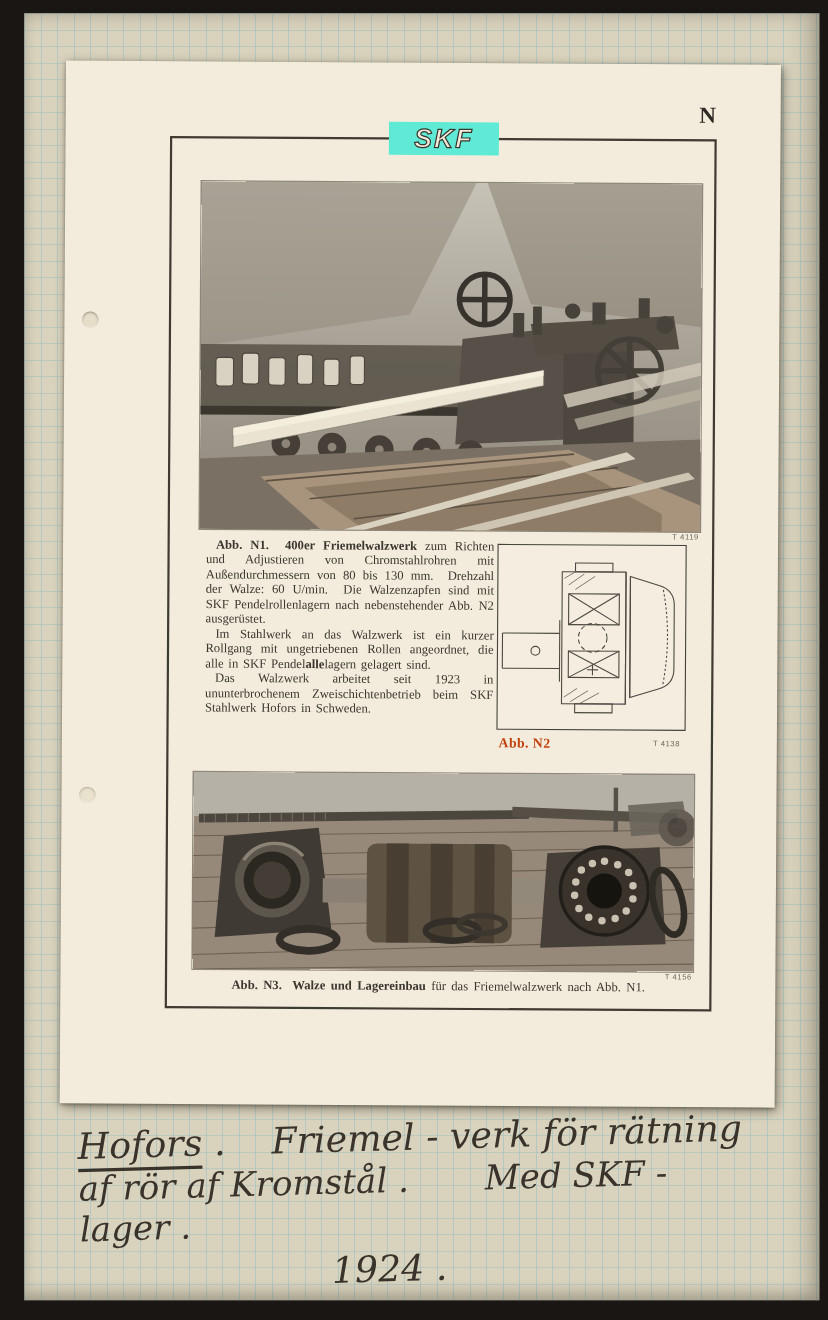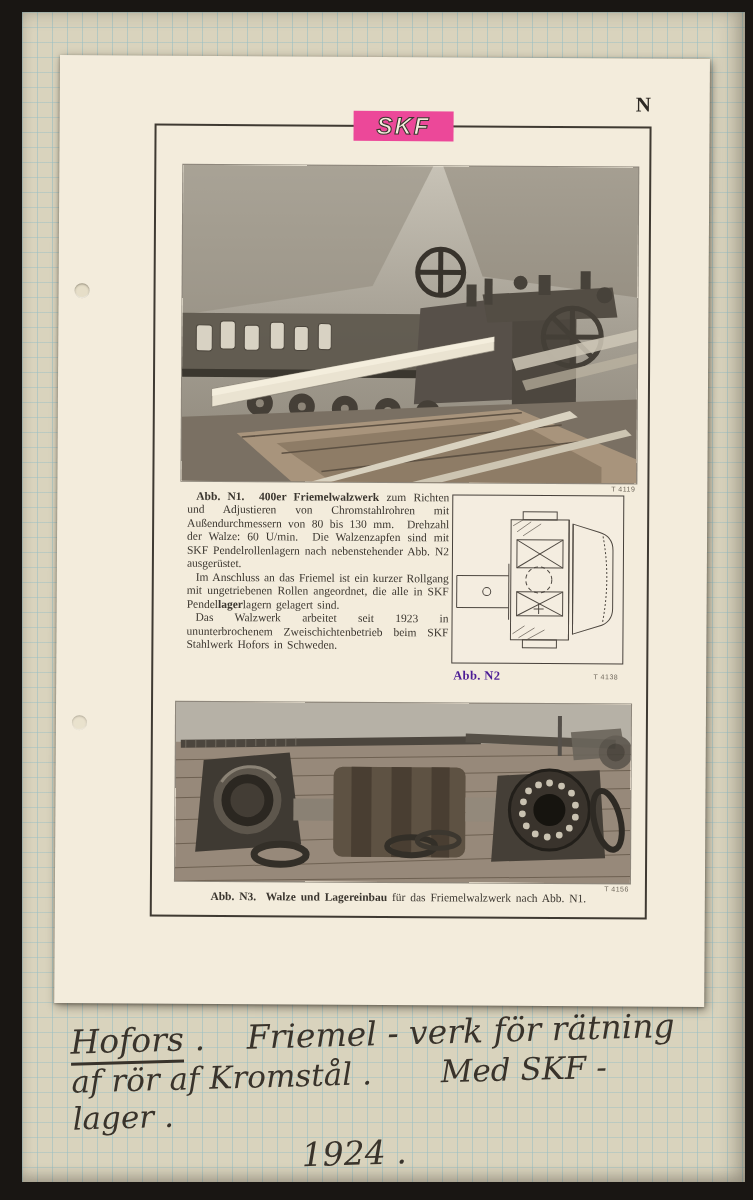--- a/index.html
+++ b/index.html
@@ -13,29 +13,29 @@
     box-shadow:inset -10px 0 18px rgba(40,36,28,.25), inset 0 -6px 12px rgba(40,36,28,.18);}
   
   #page{position:absolute;left:60px;top:55px;width:650px;height:948px;background:#f3ecdc;
     transform:rotate(.35deg);transform-origin:top left;
     box-shadow:2px 3px 10px rgba(35,30,22,.5), 0 1px 3px rgba(35,30,22,.4);}
   .hole{position:absolute;width:15px;height:15px;border-radius:50%;background:#e6dec8;
     box-shadow:inset 0 1px 2px rgba(90,82,68,.55), inset 0 -1px 1px rgba(255,255,255,.5);}
   #corner-letter{position:absolute;left:576px;top:34px;font-weight:bold;font-size:21px;color:#2e2a25;letter-spacing:.5px;}
   
   #frame{position:absolute;left:95px;top:68px;width:493px;height:789px;border:2px solid #3f3a32;}
-  #skf-logo{position:absolute;left:50%;top:-16px;transform:translateX(-50%);background:#ec4899;padding:0 9px;line-height:0;}
+  #skf-logo{position:absolute;left:50%;top:-16px;transform:translateX(-50%);background:#5eead4;padding:0 9px;line-height:0;}
   
   .photo{position:absolute;box-shadow:0 0 0 1px rgba(58,52,45,.55);}
   .plate-code{position:absolute;font-family:"Liberation Sans",sans-serif;font-size:7px;color:#6d665a;letter-spacing:.5px;}
   #caption1{position:absolute;left:33px;top:364px;width:262px;color:#3b362f;font-size:11.5px;line-height:1.17;
     text-align:justify;word-spacing:1.5px;}
   #caption1 p{margin:0;text-indent:9px;white-space:pre-wrap;}
   #fig2-box{position:absolute;left:298px;top:367px;width:170px;height:167px;border:1.5px solid #46403a;background:rgba(246,240,229,.4);}
-  #fig2-label{position:absolute;left:300px;top:541px;font-weight:bold;font-size:12.5px;color:#4c1d95;letter-spacing:.4px;}
+  #fig2-label{position:absolute;left:300px;top:541px;font-weight:bold;font-size:12.5px;color:#c2410c;letter-spacing:.4px;}
   #caption3{position:absolute;left:0;top:764px;width:100%;text-align:center;font-size:11.5px;color:#3b362f;
     word-spacing:2px;white-space:pre-wrap;}
   
   #handwriting{position:absolute;left:72px;top:1014px;width:620px;color:#39332b;
     font-family:"DejaVu Serif",serif;font-style:italic;transform:rotate(-1.6deg);}
   .hw-line1{font-size:33px;line-height:1.2;white-space:pre-wrap;}
   .hw-line2{font-size:31px;line-height:1.2;margin-top:1px;white-space:pre-wrap;}
   .hw-line3{font-size:33px;margin-top:4px;margin-left:228px;white-space:pre-wrap;}
   .hw-underline{border-bottom:3px solid #39332b;padding-bottom:1px;}
   b{font-weight:bold;}
@@ -127,21 +127,21 @@
             <line x1="100" y1="288" x2="380" y2="258"></line>
           <line x1="140" y1="306" x2="420" y2="272"></line>
         </g>
         <polygon points="130,316 388,244 396,250 150,316" fill="#d9d2c0"></polygon>
         <polygon points="230,316 444,262 450,268 260,316" fill="#cdc5b2"></polygon>
       </svg>
       <div class="plate-code" style="right:12px;top:357px;">T 4119</div>
 
       <div id="caption1">
         <p><b>Abb. N1.  </b><b>400er Friemelwalzwerk</b><span> zum Richten und Adjustieren von Chromstahlrohren mit Außendurchmessern von 80 bis 130 mm.  Drehzahl der Walze: 60 U/min.  Die Walzenzapfen sind mit SKF Pendelrollenlagern nach nebenstehender Abb. N2 ausgerüstet.</span></p>
-        <p><span>Im Anschluss an das Friemel ist ein kurzer Rollgang mit ungetriebenen Rollen angeordnet, die alle in SKF Pendel</span><b>lager</b><span>lagern gelagert sind.</span></p>
+        <p><span>Im Stahlwerk an das Walzwerk ist ein kurzer Rollgang mit ungetriebenen Rollen angeordnet, die alle in SKF Pendel</span><b>alle</b><span>lagern gelagert sind.</span></p>
         <p><span>Das Walzwerk arbeitet seit 1923 in ununterbrochenem Zweischichtenbetrieb beim SKF Stahlwerk Hofors in Schweden.</span></p>
       </div>
 
       <div id="fig2-box">
         <svg width="170" height="167" viewBox="0 0 170 167">
           <g stroke="#4e4841" stroke-width="1" fill="none">
             <line x1="4" y1="80" x2="56" y2="80"></line>
               <line x1="4" y1="112" x2="56" y2="112"></line>
             <line x1="4" y1="80" x2="4" y2="112"></line>
               <circle cx="34" cy="96" r="4"></circle>

